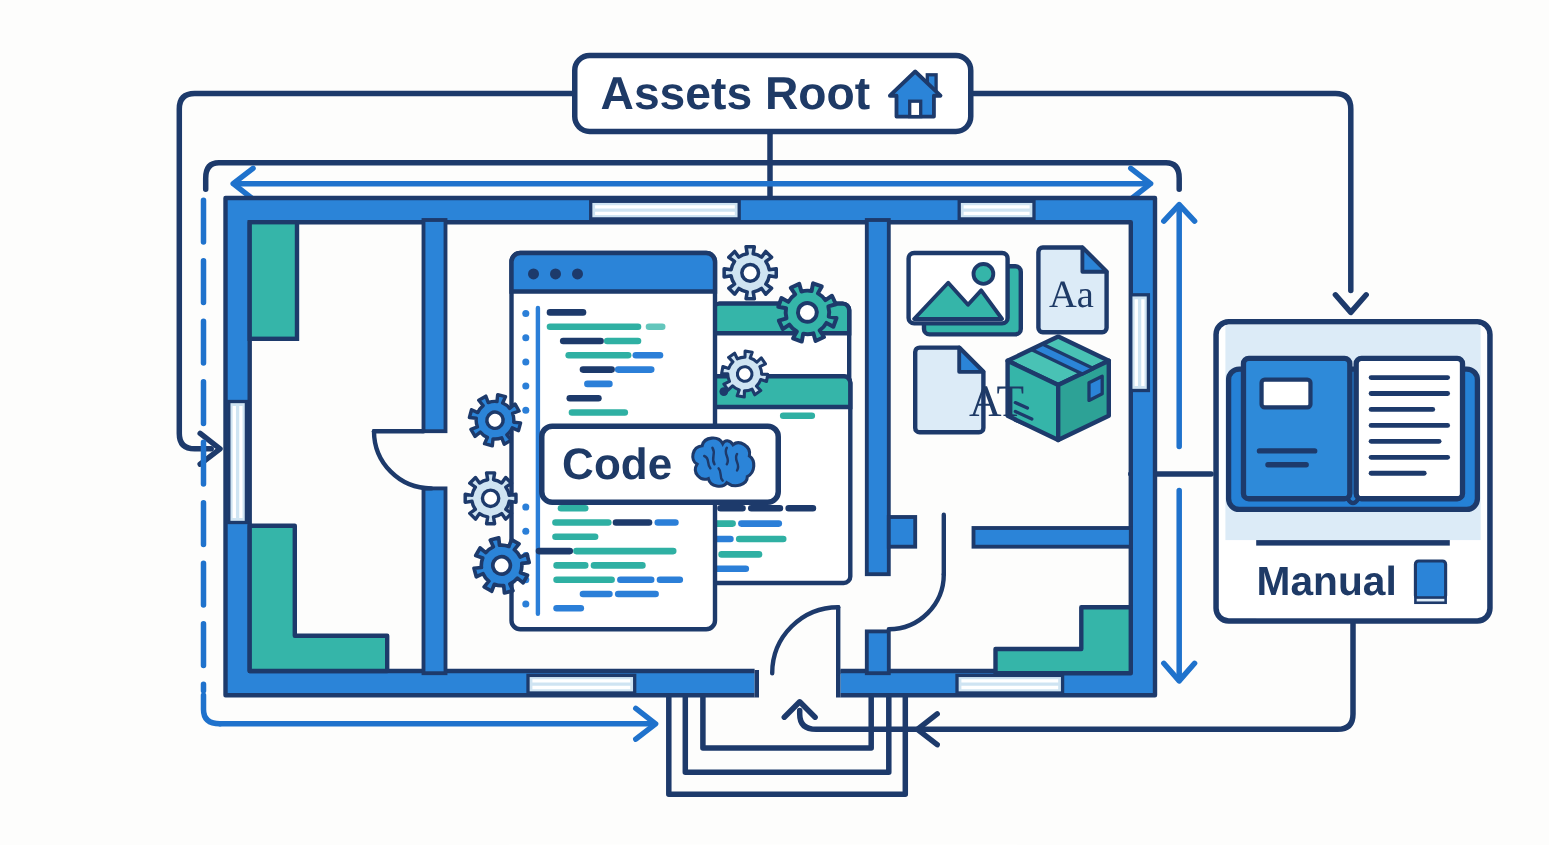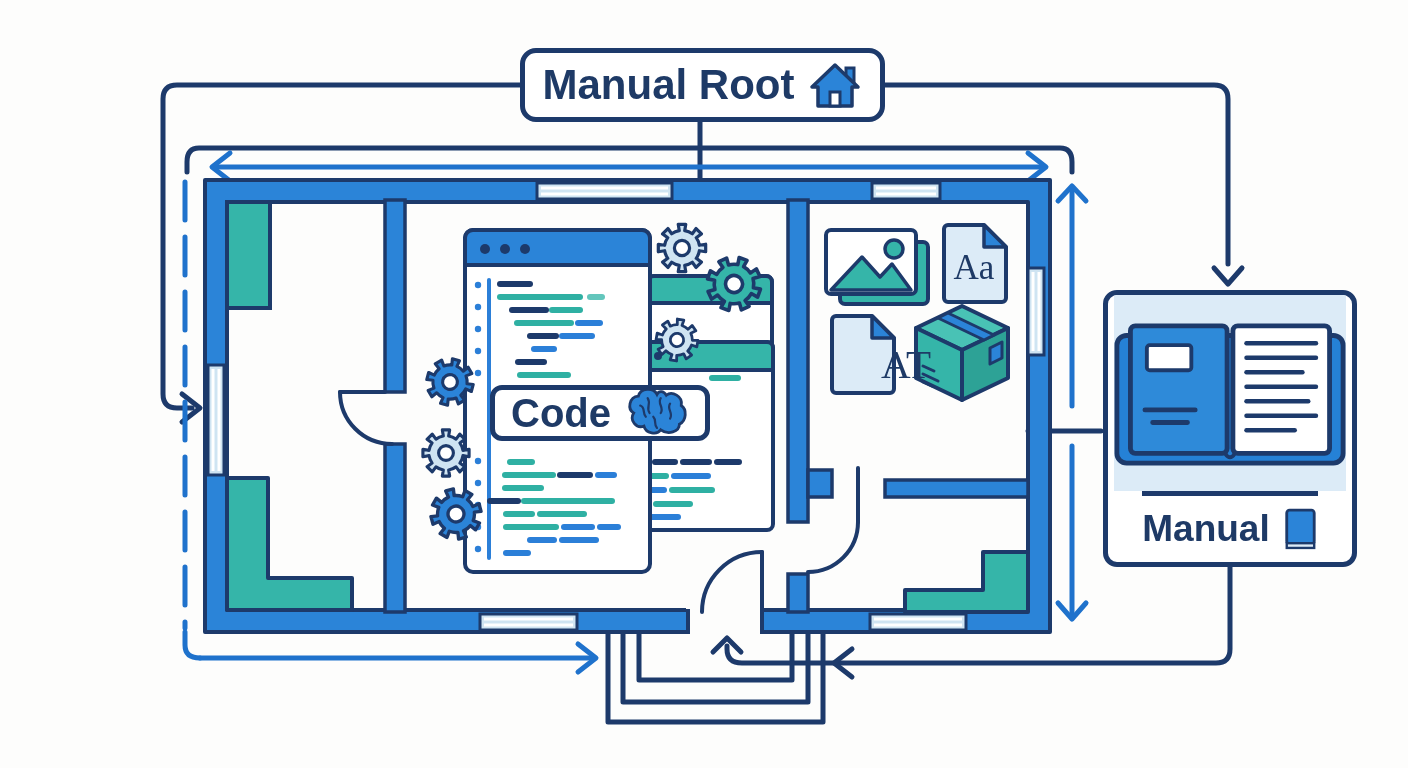--- a/index.html
+++ b/index.html
@@ -4,21 +4,21 @@
 <style>
   html,body{margin:0;padding:0;background:#ffffff;}
   .stage{position:relative;width:1408px;height:768px;background:#fdfdfc;overflow:hidden;
          font-family:"Liberation Sans", sans-serif;}
   .stage svg.plan{position:absolute;left:0;top:0;}
   .node{position:absolute;box-sizing:border-box;background:#ffffff;border:5px solid #1d3a6b;
         display:flex;align-items:center;justify-content:center;gap:14px;
         color:#1e3a66;font-weight:bold;}
   .node .lbl{white-space:nowrap;}
   #project-root-node{left:520px;top:48px;width:365px;height:74px;border-radius:16px;font-size:42px;}
-  #code-node{left:490px;top:385px;width:220px;height:56px;border-radius:12px;font-size:40px;}
+  #code-node{left:490px;top:385px;width:220px;height:74px;border-radius:12px;font-size:40px;}
   #assets-node{left:805px;top:398px;width:223px;height:72px;border-radius:12px;font-size:40px;}
   #manual-node{left:1103px;top:290px;width:254px;height:277px;border-radius:14px;
                flex-direction:column;gap:0;padding:0;overflow:hidden;align-items:center;}
   #manual-panel{height:196px;background:#dcebf7;display:flex;align-items:center;justify-content:center;}
   #manual-bar{flex:1;background:#ffffff;border-top:5px solid #1d3a6b;display:flex;
               align-items:center;justify-content:center;gap:12px;font-size:37px;}
   .file-letter{position:absolute;color:#1e3a66;font-family:"Liberation Serif", serif;
                font-weight:400;text-align:center;}
   #aa-letter{left:944px;top:248px;width:60px;font-size:35px;}
   #at-letter{left:832px;top:340px;width:60px;font-size:41px;margin-left:44px;}
@@ -240,21 +240,21 @@
   </g>
 
   <g stroke="#1d3a6b" stroke-width="5" fill="none" stroke-linecap="round" stroke-linejoin="round">
     <path d="M1230,567 V649 Q1230,663 1216,663 H742 Q727,663 727,649 V646"></path>
     <path d="M713,652 L727,638 L741,652"></path>
     <path d="M852,649 L834,663 L852,677"></path>
   </g>
 </svg>
 
 <div class="node" id="project-root-node">
-  <span class="lbl">Manual Root</span>
+  <span class="lbl">Assets Root</span>
   <svg width="54" height="50" viewBox="0 0 54 50">
     <rect x="38" y="8" width="8" height="14" fill="#2b84d8" stroke="#1d3a6b" stroke-width="3"></rect>
     <path d="M27,5 L50,27 H44 V46 H10 V27 H4 Z" fill="#2b84d8" stroke="#1d3a6b" stroke-width="3.5" stroke-linejoin="round"></path>
     <rect x="22" y="32" width="10" height="14" fill="#ffffff" stroke="#1d3a6b" stroke-width="3"></rect>
   </svg>
 </div>
 
 <div class="node" id="code-node">
   <span class="lbl">Code</span>
   <svg width="64" height="56" viewBox="0 0 68 60">

